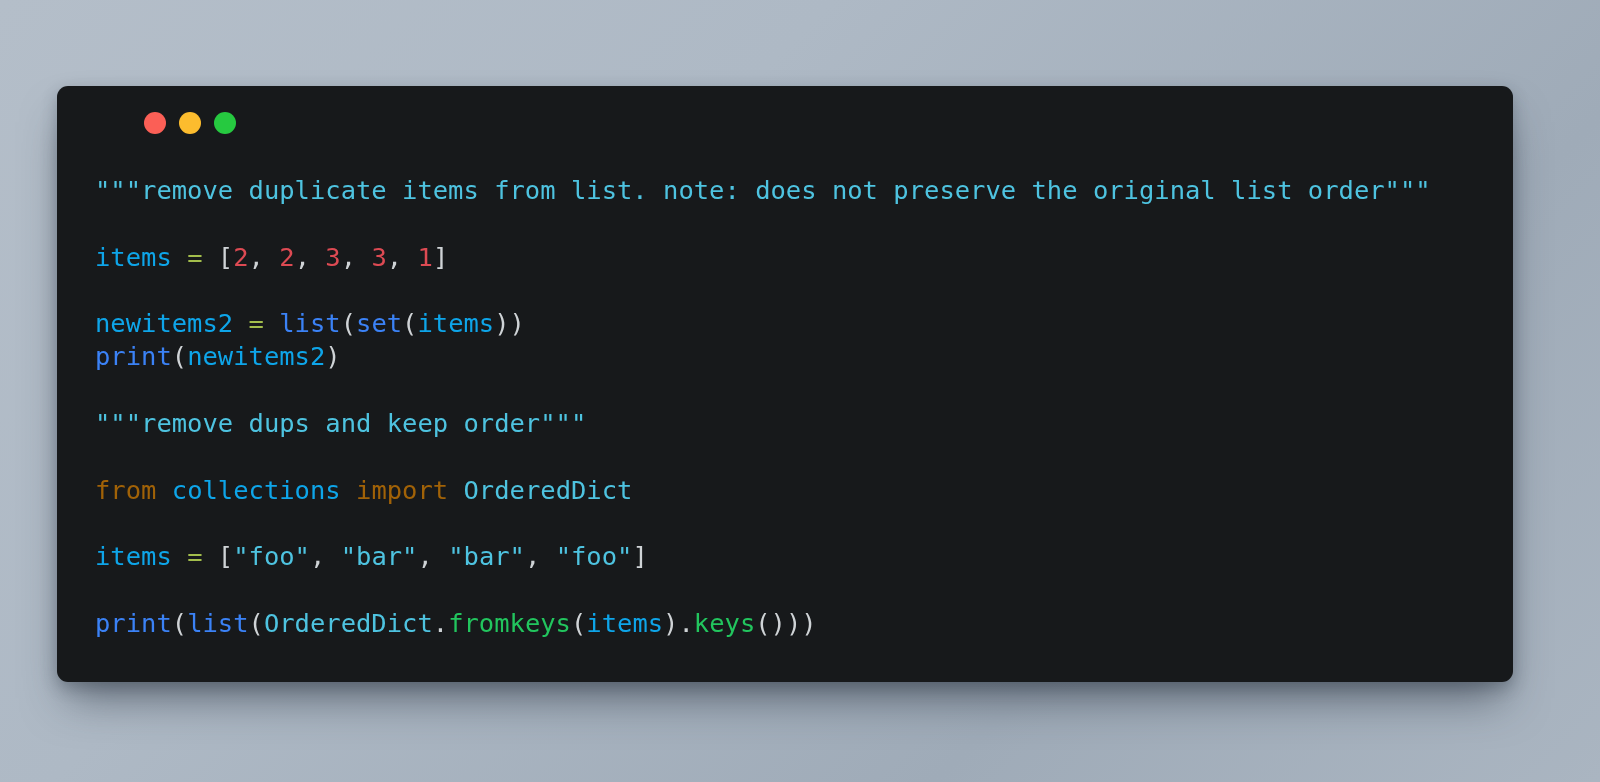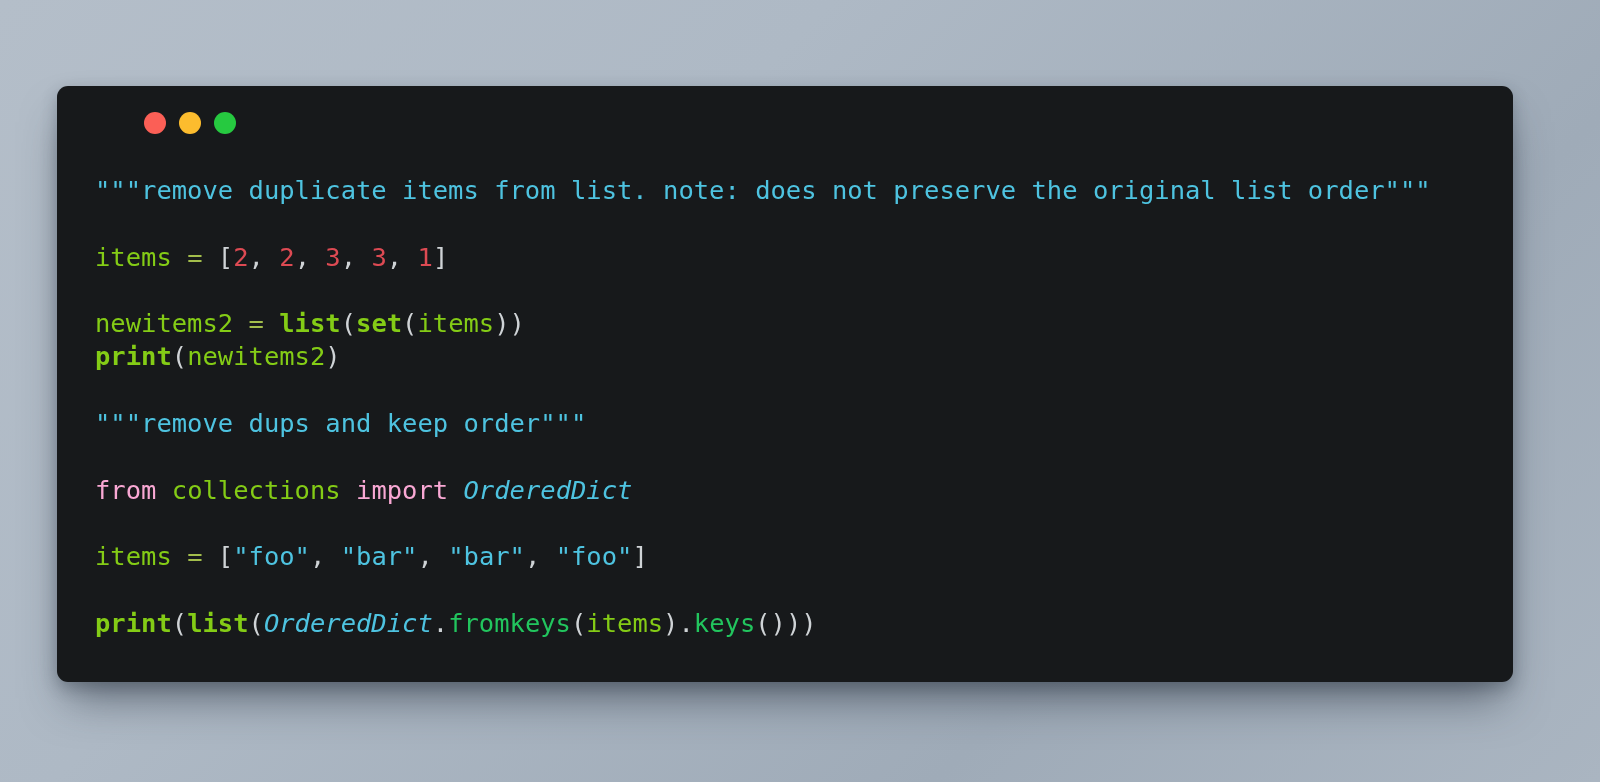--- a/index.html
+++ b/index.html
@@ -69,27 +69,27 @@
     font-size: 25.5px;
     line-height: 33.3px;
     letter-spacing: 0px;
     white-space: pre;
   }
   .line { height: 33.3px; }
   .line.blank { height: 33.3px; }
 
   
   .tok-comment { color: #4ec3e0; }
-  .tok-var     { color: #84cc16; }
+  .tok-var     { color: #0ea5e9; }
   .tok-string  { color: #4ec3e0; }
   .tok-num     { color: #dd4a53; }
   .tok-op      { color: #a3be4c; }
-  .tok-builtin { color: #84cc16; font-weight: bold; }
-  .tok-keyword { color: #f9a8d4; }
-  .tok-class   { color: #4ec3e0; font-style: italic; }
+  .tok-builtin { color: #3b82f6; }
+  .tok-keyword { color: #a16207; }
+  .tok-class   { color: #4ec3e0; }
   .tok-method  { color: #22c55e; }
   .tok-punct   { color: #cfd3d6; }
 </style>
 </head>
 <body>
 
 <div class="stage">
 
   <div class="code-window">
 

